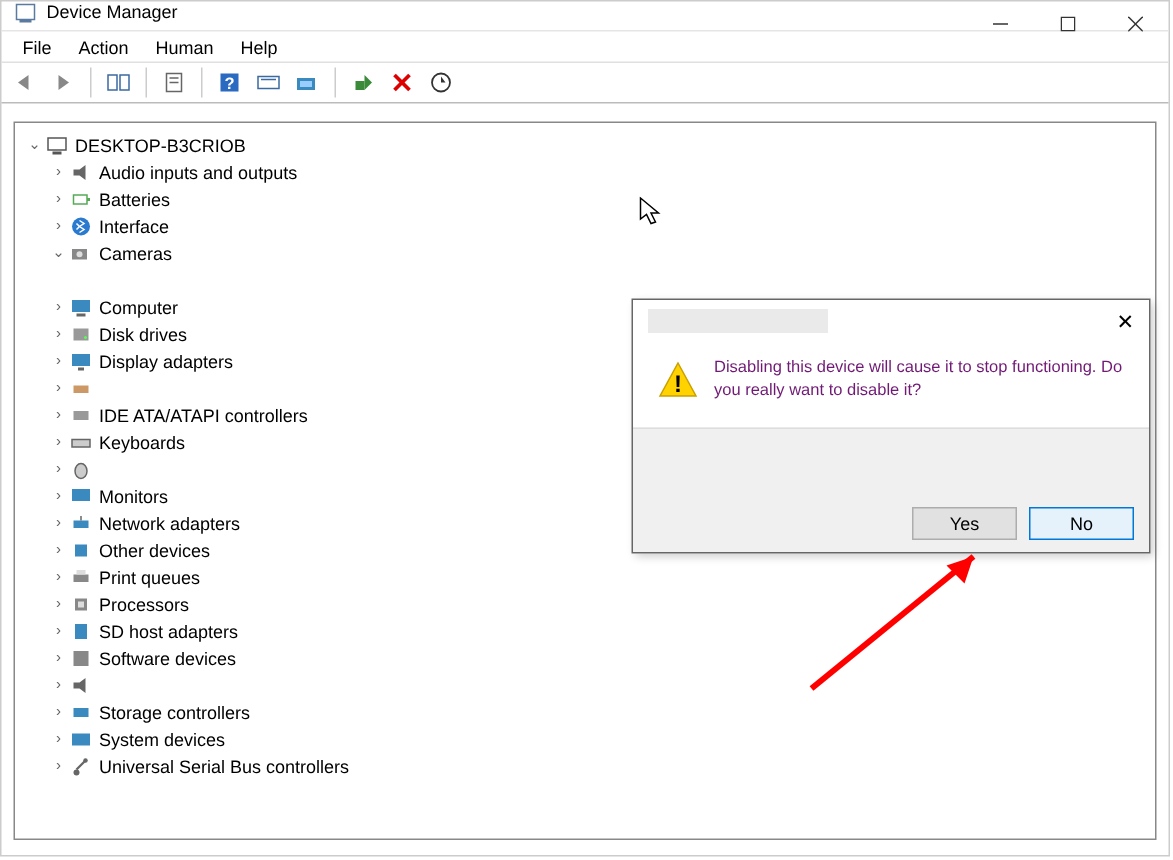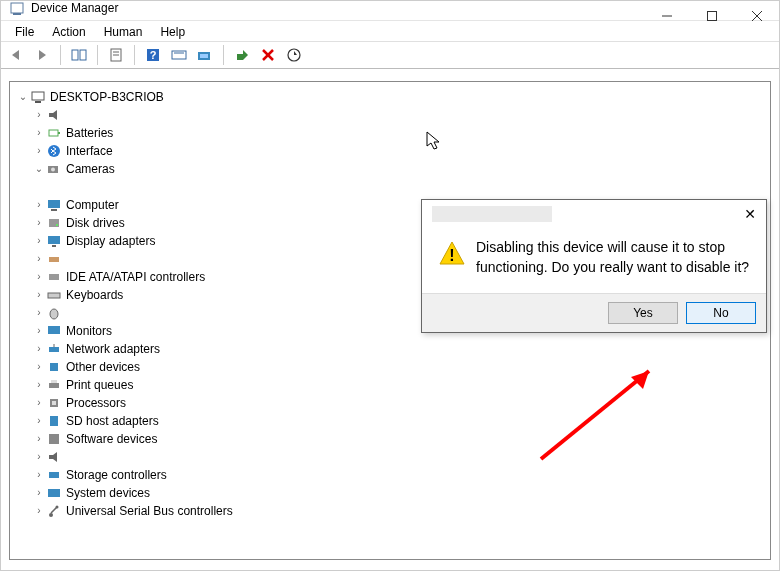--- a/index.html
+++ b/index.html
@@ -24,23 +24,23 @@
   .node.sel .label-txt { background: #e6e6e6; padding: 0 80px 0 2px; }
   .lvl0 { padding-left: 2px; }
   .lvl1 { padding-left: 18px; }
   .lvl2 { padding-left: 36px; }
   .dialog { position: absolute; top: 198px; left: 420px; width: 346px; border: 1px solid #666; background: #fff; box-shadow: 2px 2px 6px rgba(0,0,0,0.2); }
   .dtitle { height: 28px; display: flex; align-items: center; justify-content: space-between; padding: 0 6px 0 10px; }
   .dtitlebox { width: 120px; height: 16px; background: #eaeaea; }
   .dclosex { font-size: 14px; cursor: pointer; padding: 2px 4px; }
   .dbody { display: flex; padding: 10px 16px 16px 16px; }
   .dwarn { width: 28px; height: 28px; flex-shrink: 0; margin-right: 10px; margin-top: 2px; }
-  .dtext { font-size: 14px; color: #000000; line-height: 1.4; }
+  .dtext { font-size: 11px; color: #701a75; line-height: 1.4; }
   .dbtns { background: #f0f0f0; border-top: 1px solid #ddd; padding: 8px 10px; display: flex; justify-content: flex-end; gap: 8px; }
-  .dbtn { min-width: 70px; height: 22px; background: #e1e1e1; border: 1px solid #adadad; font-size: 12px; cursor: pointer; }
+  .dbtn { min-width: 70px; height: 22px; background: #e1e1e1; border: 1px solid #adadad; font-size: 12px; cursor: pointer; margin-top: 44px; }
   .dbtn.focus { border: 1.5px solid #0078d7; background: #e5f1fb; }
   .arrow-annot { position: absolute; pointer-events: none; }
   .cursor { position: absolute; pointer-events: none; }
 </style>
 </head>
 <body>
 
 <div class="window">
 
   <div class="titlebar">
@@ -157,20 +157,21 @@
         <span class="label-txt">DESKTOP-B3CRIOB</span>
       </div>
       <div id="tree-body">
           <div class="node lvl1">
             <span class="chev">›</span>
             <span class="nicon">
               <svg width="14" height="14">
                 <polygon points="2,5 6,5 10,2 10,12 6,9 2,9" fill="#666"></polygon>
               </svg>
             </span>
+            <span class="label-txt">Audio inputs and outputs</span>
           </div>
           <div class="node lvl1">
             <span class="chev">›</span>
             <span class="nicon">
               <svg width="14" height="14">
                 <rect x="2" y="4" width="9" height="6" fill="none" stroke="#5a5"></rect>
                 <rect x="11" y="6" width="2" height="2" fill="#5a5"></rect>
               </svg>
             </span>
             <span class="label-txt">Batteries</span>

